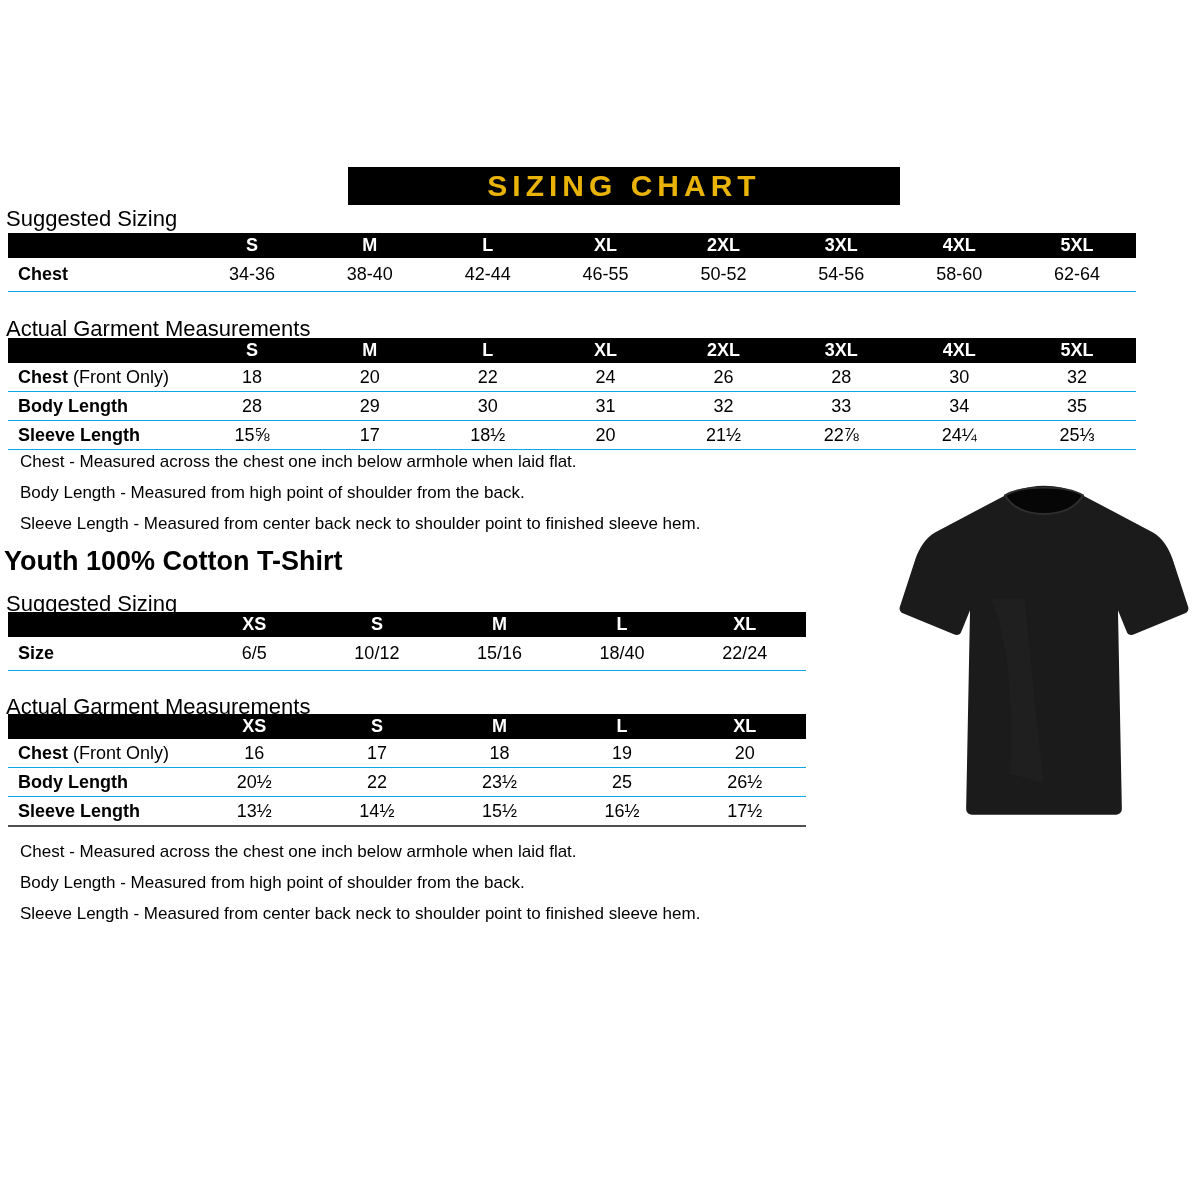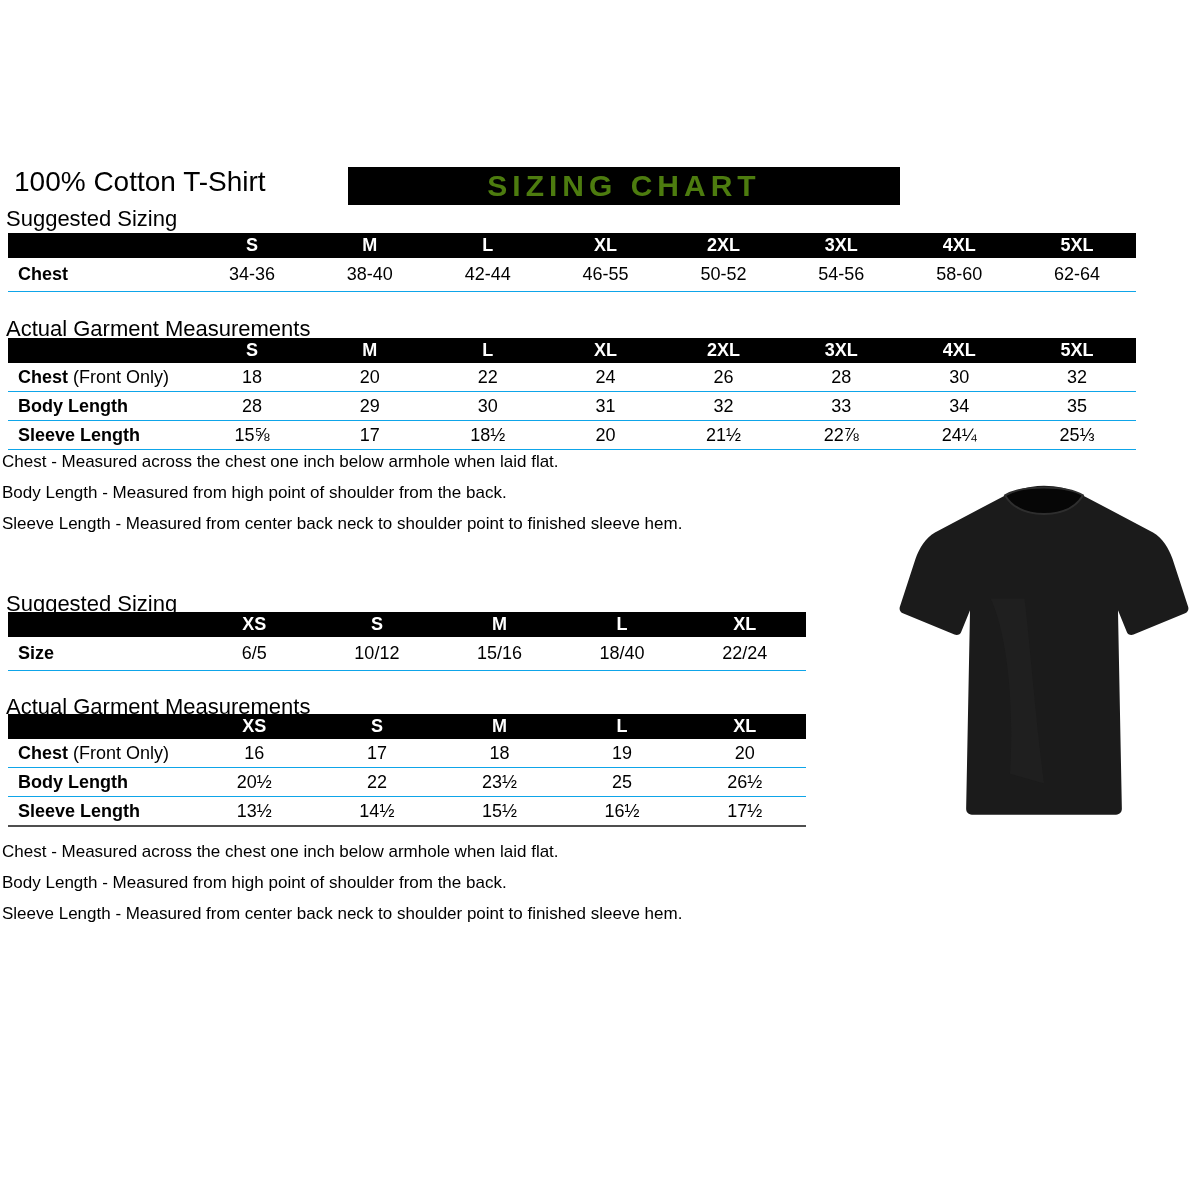--- a/index.html
+++ b/index.html
@@ -1,21 +1,21 @@
 <!DOCTYPE html>
 <html><head>
 <meta charset="utf-8">
 <style>
   html,body { margin:0; padding:0; background:#ffffff; }
   body { font-family:"Liberation Sans","DejaVu Sans",sans-serif; color:#000; }
   .page { position:relative; width:1200px; height:1200px; background:#fff; overflow:hidden; }
 
   .title { position:absolute; left:14px; top:166px; font-size:28px; font-weight:400; margin:0; }
   .banner { position:absolute; left:348px; top:167px; width:552px; height:38px; background:#000;
-            color:#4d7c0f; display:flex; align-items:center; justify-content:center;
+            color:#eab308; display:flex; align-items:center; justify-content:center;
             font-size:30px; font-weight:700; letter-spacing:5px; }
 
   .section-label { position:absolute; left:6px; font-size:22px; }
   #lbl-adult-suggested { top:206px; }
   #lbl-adult-actual    { top:316px; }
   #lbl-youth-suggested { top:591px; }
   #lbl-youth-actual    { top:694px; }
 
   .youth-title { position:absolute; left:4px; top:546px; font-size:27px; font-weight:700; margin:0; }
 
@@ -30,33 +30,32 @@
   #t-adult-actual { left:8px; top:338px; width:1128px; }
   #t-adult-actual td { height:28px; }
   #t-youth-suggested { left:8px; top:612px; width:798px; }
   #t-youth-suggested td { height:33px; }
   #t-youth-actual { left:8px; top:714px; width:798px; }
   #t-youth-actual td { height:28px; }
   #t-youth-actual tr:last-child td { border-bottom:2px solid #4f4f4f; }
 
   .c-label { width:185px; }
 
-  .notes { position:absolute; left:2px; font-size:17px; }
+  .notes { position:absolute; left:20px; font-size:17px; }
   #notes-adult { top:452px; }
   #notes-youth { top:842px; }
   .note-line { margin-bottom:11px; white-space:nowrap; }
 
   .tshirt { position:absolute; left:898px; top:476px; width:292px; height:362px; }
 </style>
 </head>
 <body>
 
 <div class="page">
 
-  <h1 class="title">100% Cotton T-Shirt</h1>
   <div class="banner">SIZING CHART</div>
 
   <div class="section-label" id="lbl-adult-suggested">Suggested Sizing</div>
 
   <table class="size-table" id="t-adult-suggested">
     <colgroup>
         <col class="c-label">
         <col span="8">
       </colgroup>
     <thead>
@@ -143,20 +142,21 @@
       </tr>
     </tbody>
   </table>
 
   <div class="notes" id="notes-adult">
     <div class="note-line">Chest - Measured across the chest one inch below armhole when laid flat.</div>
     <div class="note-line">Body Length - Measured from high point of shoulder from the back.</div>
     <div class="note-line">Sleeve Length - Measured from center back neck to shoulder point to finished sleeve hem.</div>
   </div>
 
+  <h2 class="youth-title">Youth 100% Cotton T-Shirt</h2>
 
   <div class="section-label" id="lbl-youth-suggested">Suggested Sizing</div>
 
   <table class="size-table" id="t-youth-suggested">
     <colgroup>
         <col class="c-label">
         <col span="5">
       </colgroup>
     <thead>
       <tr>

